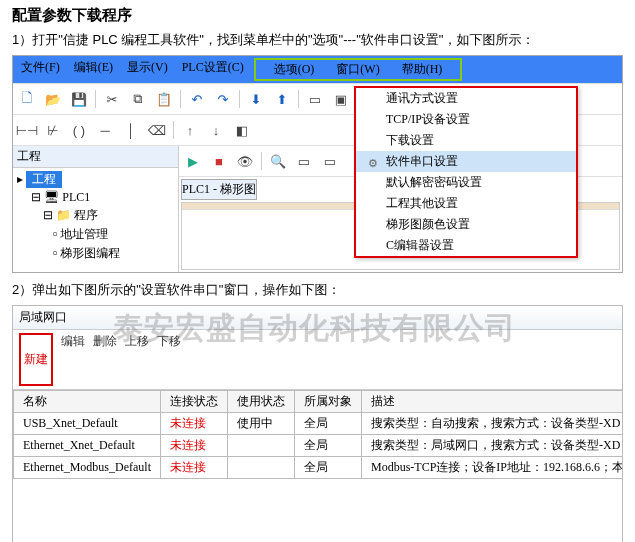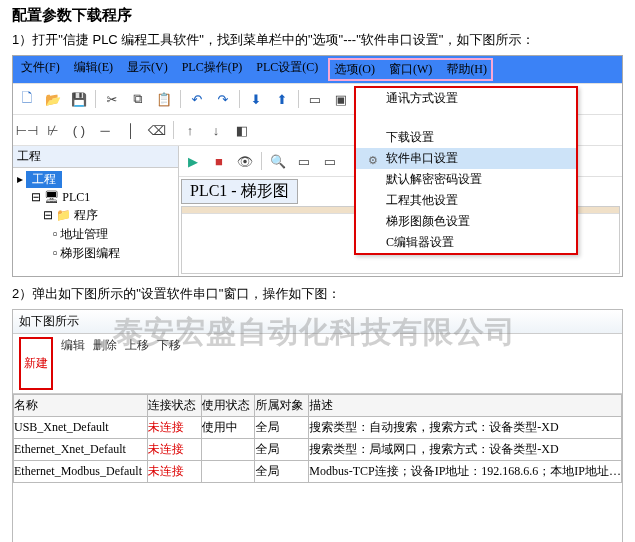--- a/index.html
+++ b/index.html
@@ -1,69 +1,68 @@
 <!DOCTYPE html>
 <html><head>
 <meta charset="utf-8">
 <style>
 body{margin:0;padding:6px 12px;background:#fff;font-family:"Microsoft YaHei","SimSun",sans-serif;font-size:13px;color:#000;width:635px;box-sizing:border-box}
 .title{font-size:15px;font-weight:600;}
 .step{font-size:13px;margin:6px 0;line-height:1.4}
 .shot{border:1px solid #aaa;background:#fff;margin:4px 0 8px;box-sizing:border-box;overflow:hidden}
 .menubar{display:flex;font-size:12px;padding:2px 4px;gap:6px;font-family:"SimSun";background:#3b82f6;border-bottom:1px solid #e0e0e0}
 .menubar span{padding:1px 4px}
-.menubar .group-red{border:2px solid #f9a8d4;padding:0 0;display:flex;gap:6px}
+.menubar .group-red{border:2px solid #84cc16;padding:0 14px;display:flex;gap:14px}
 .toolbar{display:flex;padding:3px 2px;gap:2px;align-items:center;border-bottom:1px solid #e0e0e0}
 .tbtn{width:22px;height:22px;display:flex;align-items:center;justify-content:center;border:1px solid transparent;font-size:13px;color:#444}
 .tbtn.blue{color:#1860c0}
 .tsep{width:1px;height:18px;background:#ccc;margin:0 2px}
 .row2{display:flex}
 .leftpane{width:165px;border-right:1px solid #ccc;font-size:12px;font-family:"SimSun"}
 .lp-title{background:#e8f0fb;padding:2px 4px;display:flex;align-items:center;gap:4px;border-bottom:1px solid #ccc}
 .lp-label{background:#2a7de1;color:#fff;padding:0 6px;font-size:12px;display:inline-block}
 .tree{padding:2px 4px}
 .tree div{padding:1px 0}
 .tree .lvl1{padding-left:14px}
 .tree .lvl2{padding-left:36px}
 .mainpane{flex:1;position:relative}
-.tab{background:#e8f0fb;border:1px solid #aaa;display:inline-block;padding:1px 8px;font-size:16px;font-family:"SimSun";margin:2px 0 0 2px}
+.tab{background:#e8f0fb;border:1px solid #aaa;display:inline-block;padding:1px 0;font-size:12px;font-family:"SimSun";margin:2px 0 0 2px}
 .canvas{border:1px solid #ccc;height:66px;margin:2px;background:#fff}
 .canvas .bar{height:6px;background:#f0e0c8;border-bottom:1px solid #ddd}
 .dropdown{position:absolute;left:0;top:-2px;width:220px;border:2px solid #d00;background:#fff;font-size:12px;font-family:"SimSun";box-shadow:2px 2px 4px rgba(0,0,0,.2)}
 .dropdown div{padding:2px 10px;display:flex;align-items:flex-end;gap:6px}
 .dropdown .hl{background:#cde3f8}
 .dropdown .ico{width:14px;height:14px;display:inline-flex;align-items:center;justify-content:center;font-size:11px;color:#666}
 
 .dlg{border:1px solid #bbb;margin:4px 0 8px;font-family:"SimSun";font-size:12px;position:relative}
 .dlg-title{background:linear-gradient(#fff,#eef3f8);padding:3px 6px;border-bottom:1px solid #ccc}
 .dlg-tools{display:flex;gap:8px;padding:3px 6px;border-bottom:1px solid #ccc}
 .dlg-tools span{color:#333}
 .dlg-tools .nb{color:#d00;border:2px solid #d00;padding:16px 3px}
 .watermark{font-size:30px;font-weight:700;color:rgba(120,120,120,.35);font-family:Liberation Serif, serif;letter-spacing:1px;position:absolute;top:2px;left:100px;white-space:nowrap;pointer-events:none}
 .tblwrap{height:160px;overflow:auto;background:#fff}
 table.tbl{border-collapse:collapse;width:100%;font-size:12px}
-table.tbl th,table.tbl td{border:1px solid #bbb;padding:2px 0;text-align:left;white-space:nowrap;overflow:hidden}
+table.tbl th,table.tbl td{border:1px solid #bbb;padding:2px 9px;text-align:left;white-space:nowrap;overflow:hidden}
 table.tbl th{background:#f5f5f5;font-weight:400}
 .red{color:#d00}
 .dlg-foot{display:flex;justify-content:flex-end;padding:4px 8px;border-top:1px solid #ccc;background:#f5f5f5}
 .okbtn{border:1px solid #888;background:#f8f8f8;padding:2px 16px;font-family:inherit;font-size:12px}
 .toolrow2{margin-left:170px}
 </style>
 </head>
 <body>
 
 <div class="title">配置参数下载程序</div>
 <div class="step">1）打开"信捷 PLC 编程工具软件"，找到菜单栏中的"选项"---"软件串口设置"，如下图所示：</div>
 
 <div class="shot">
   <div class="menubar">
     <span>文件(F)</span>
     <span>编辑(E)</span>
     <span>显示(V)</span>
-    <span>PLC操作(P)</span>
     <span>PLC设置(C)</span>
     <span class="group-red">
       <span>选项(O)</span>
       <span>窗口(W)</span>
       <span>帮助(H)</span>
     </span>
   </div>
   <div class="toolbar">
     <span class="tbtn blue">🗋</span>
     <span class="tbtn blue">📂</span>
@@ -121,20 +120,21 @@
       <div class="canvas">
           <div class="bar"></div>
         </div>
       <div class="dropdown" style="left:175px;top:-60px">
         <div>
             <span class="ico"></span>
             <span>通讯方式设置</span>
           </div>
         <div>
             <span class="ico"></span>
+            <span>TCP/IP设备设置</span>
           </div>
         <div>
             <span class="ico"></span>
             <span>下载设置</span>
           </div>
         <div class="hl">
             <span class="ico">⚙</span>
             <span>软件串口设置</span>
           </div>
         <div>
@@ -155,21 +155,21 @@
           </div>
       </div>
     </div>
   </div>
 </div>
 
 <div class="step">2）弹出如下图所示的"设置软件串口"窗口，操作如下图：</div>
 
 <div class="dlg">
   <div class="watermark">泰安宏盛自动化科技有限公司</div>
-  <div class="dlg-title">如下图所示</div>
+  <div class="dlg-title">局域网口</div>
   <div class="dlg-tools">
     <span class="nb">新建</span>
     <span>编辑</span>
     <span>删除</span>
     <span>上移</span>
     <span>下移</span>
   </div>
   <div class="tblwrap">
     <table class="tbl">
       <colgroup>

